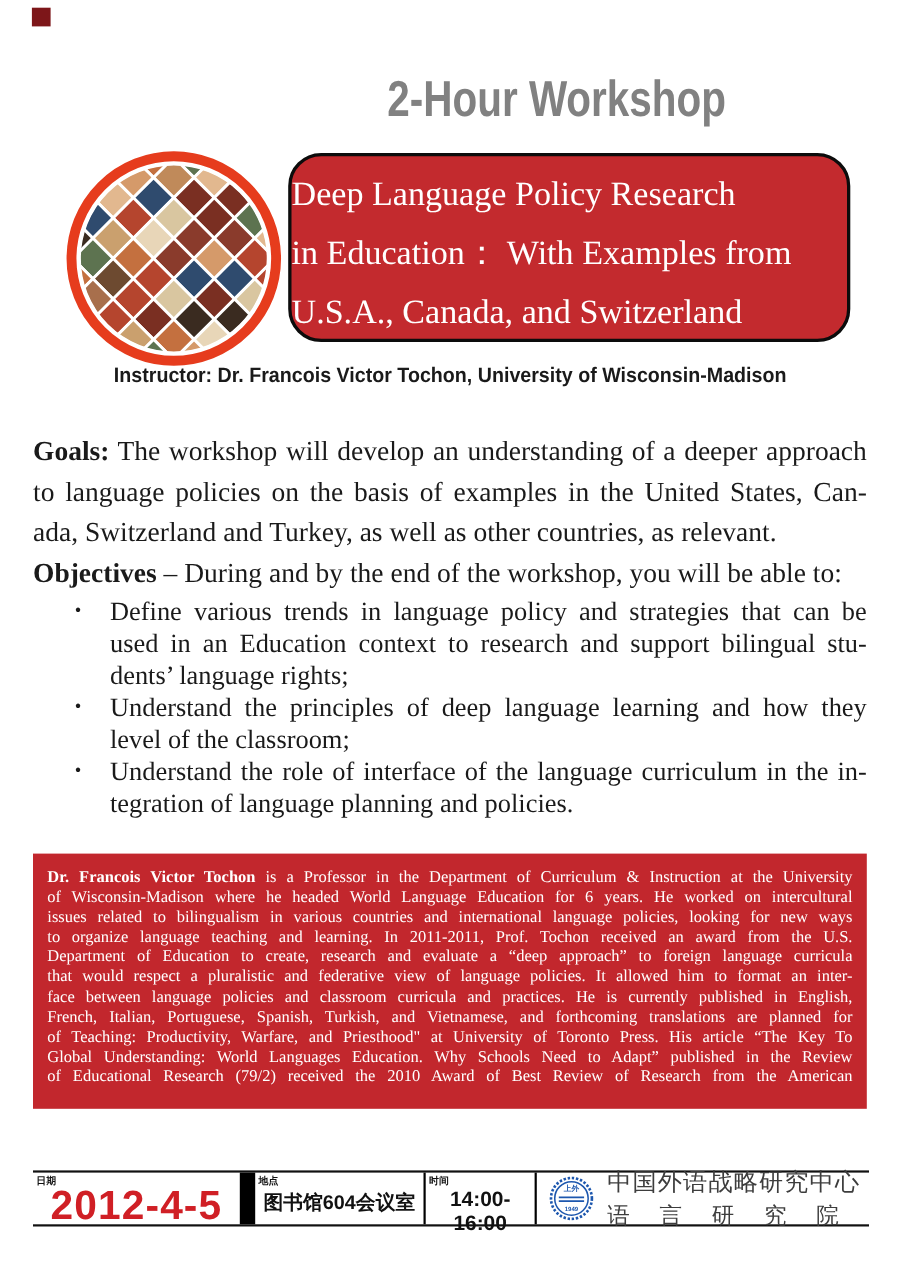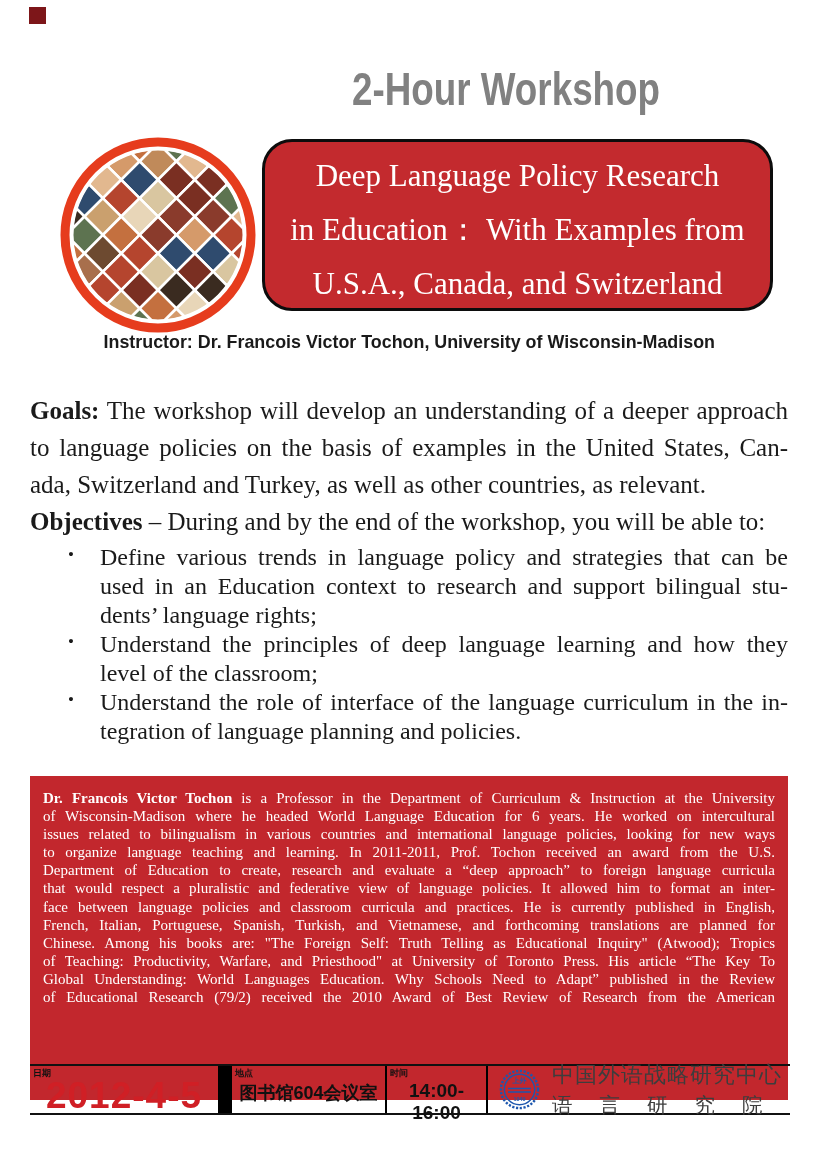--- a/index.html
+++ b/index.html
@@ -14,21 +14,21 @@
   .workshop-type{left:352px;top:62px;font-family:"Liberation Sans",sans-serif;
     font-weight:700;font-size:46px;letter-spacing:0px;white-space:nowrap;
     transform:scaleX(0.80);transform-origin:left center;}
 
   
   .globe{left:59px;top:136px;width:198px;height:198px;}
   #globe-tiles rect{stroke:#fff;stroke-width:2.6px;}
 
   
   .title-box{left:262px;top:139px;width:511px;height:172px;border-radius:30px;
-    border:3px solid #0c0c0c;box-sizing:border-box;text-align:center;
+    border:3px solid #0c0c0c;box-sizing:border-box;
     color:#fff;font-size:31px;line-height:54px;padding-top:7px;}
   .title-box div{white-space:nowrap;}
 
   
   .instructor{left:0;top:331px;width:818px;text-align:center;}
   .instructor span{display:inline-block;font-family:"Liberation Sans",sans-serif;
     font-weight:700;font-size:19px;transform:scaleX(0.94);transform-origin:center;}
 
   
   .copy{left:30px;width:758px;font-size:25px;line-height:37px;}
@@ -36,21 +36,21 @@
   .ll{text-align:left;}
   .goals{top:392px;}
   .objectives-head{top:503px;}
 
   .bullets{top:543px;}
   .bullet{position:relative;padding-left:70px;font-size:24px;line-height:29px;}
   .bullet .marker{position:absolute;left:38px;top:-3px;font-size:17px;}
   .bullet .jl{white-space:nowrap;}
 
   
-  .bio-box{left:30px;top:776px;width:758px;height:324px;box-sizing:border-box;
+  .bio-box{left:30px;top:776px;width:758px;height:232px;box-sizing:border-box;
     padding:13px 13px;color:#fff;font-size:15px;line-height:18.1px;}
   .bio-box .jl{white-space:nowrap;}
 
   
   .footer-bar{left:30px;top:1064px;width:760px;height:47px;
     border-top:2.5px solid #111;border-bottom:2.5px solid #111;
     display:flex;align-items:stretch;font-family:"Liberation Sans",sans-serif;}
   .cell{position:relative;box-sizing:border-box;}
   .cell .lbl{position:absolute;left:3px;top:1px;font-size:9px;color:#111;font-weight:700;}
   .cell-date{width:188px;}
@@ -211,21 +211,20 @@
 
 <div class="abs bio-box" id="bio-box" style="background: rgb(194, 39, 45);">
   <div class="jl"><b>Dr. Francois Victor Tochon</b><span> is a Professor in the Department of Curriculum &amp; Instruction at the University</span></div>
   <div class="jl">of Wisconsin-Madison where he headed World Language Education for 6 years. He worked on intercultural</div>
   <div class="jl">issues related to bilingualism in various countries and international language policies, looking for new ways</div>
   <div class="jl">to organize language teaching and learning. In 2011-2011, Prof. Tochon received an award from the U.S.</div>
   <div class="jl">Department of Education to create, research and evaluate a “deep approach” to foreign language curricula</div>
   <div class="jl">that would respect a pluralistic and federative view of language policies. It allowed him to format an inter-</div>
   <div class="jl">face between language policies and classroom curricula and practices. He is currently published in English,</div>
   <div class="jl">French, Italian, Portuguese, Spanish, Turkish, and Vietnamese, and forthcoming translations are planned for</div>
-  <div class="jl">Chinese. Among his books are: "The Foreign Self: Truth Telling as Educational Inquiry"  (Atwood); Tropics</div>
   <div class="jl">of Teaching: Productivity, Warfare, and Priesthood" at University of Toronto Press. His article “The Key To</div>
   <div class="jl">Global Understanding: World Languages Education. Why Schools Need to Adapt” published in the Review</div>
   <div class="jl">of Educational Research (79/2) received the 2010 Award of Best Review of Research from the American</div>
 </div>
 
 <div class="abs footer-bar">
   <div class="cell cell-date">
     <span class="lbl">日期</span>
     <div class="date-value" id="date-value" style="color: rgb(208, 31, 37);">2012-4-5</div>
   </div>

